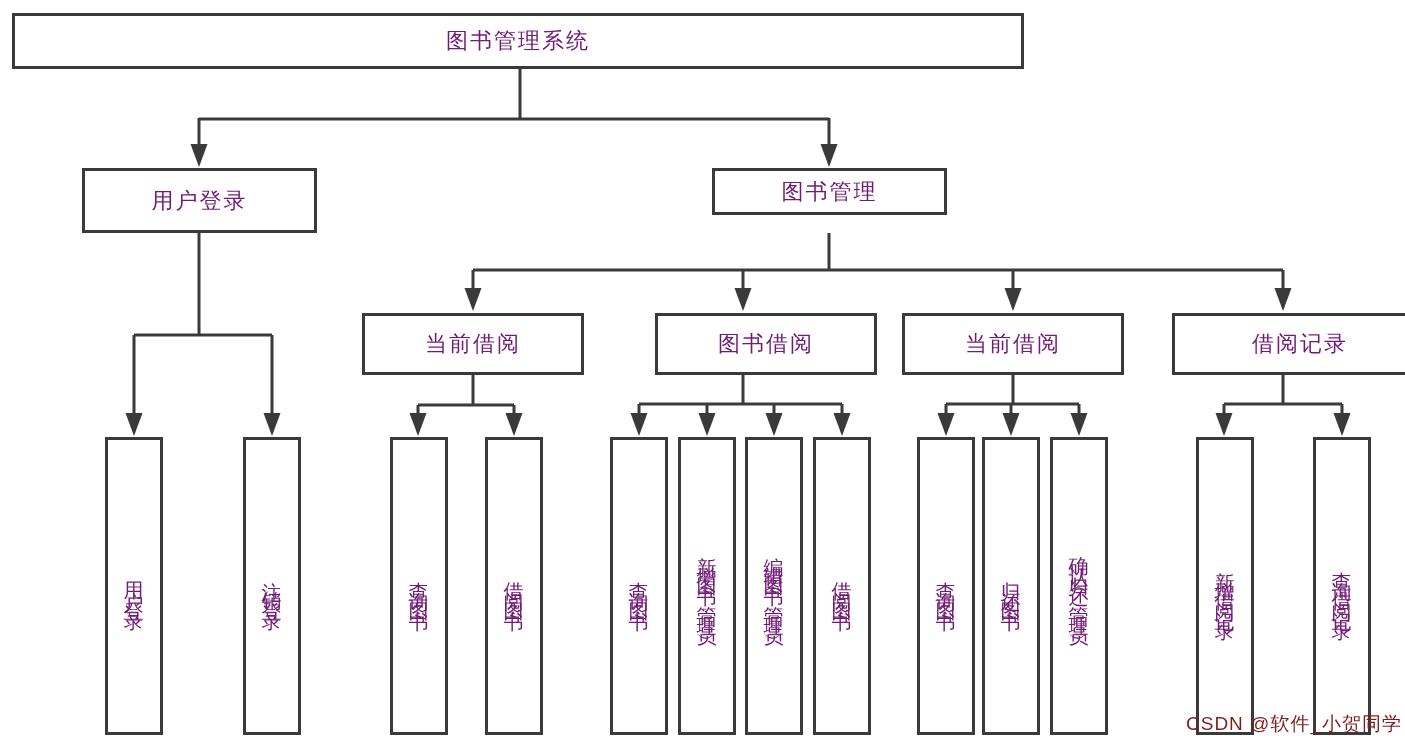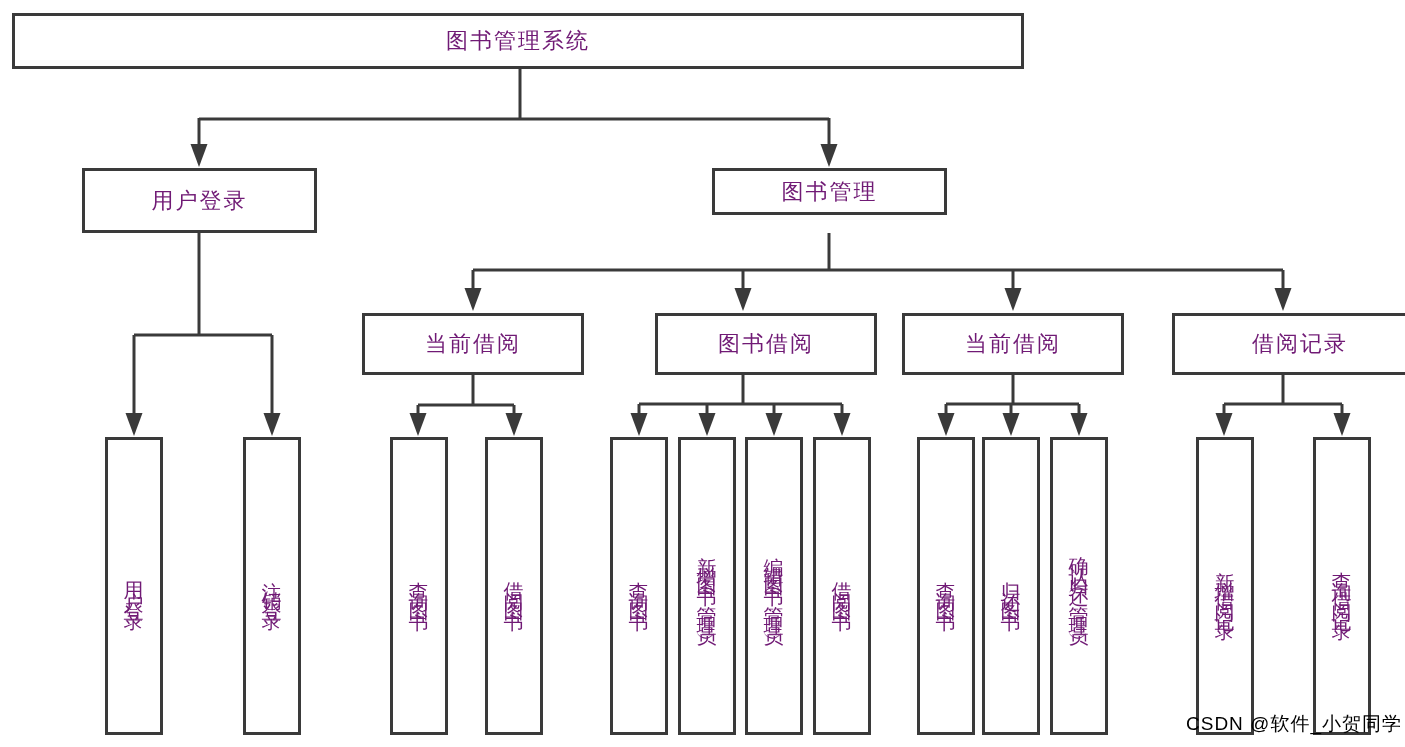--- a/index.html
+++ b/index.html
@@ -32,21 +32,21 @@
     writing-mode:vertical-rl;
     text-orientation:mixed;
     font-size:20px;
     letter-spacing:10px;
     white-space:normal;
   }
   .watermark{
     position:absolute;
     left:1186px;top:711px;
     font-size:19px;
-    color:#000000;
+    color:#7f1d1d;
     letter-spacing:1px;
     z-index:5;
     white-space:nowrap;
   }
 </style>
 </head>
 <body>
 
 <div class="canvas">
 

